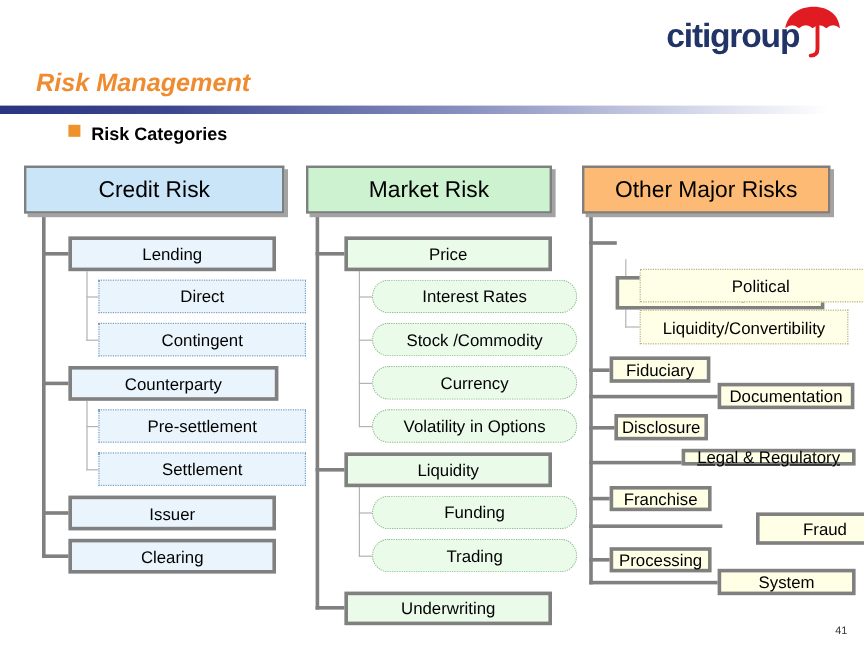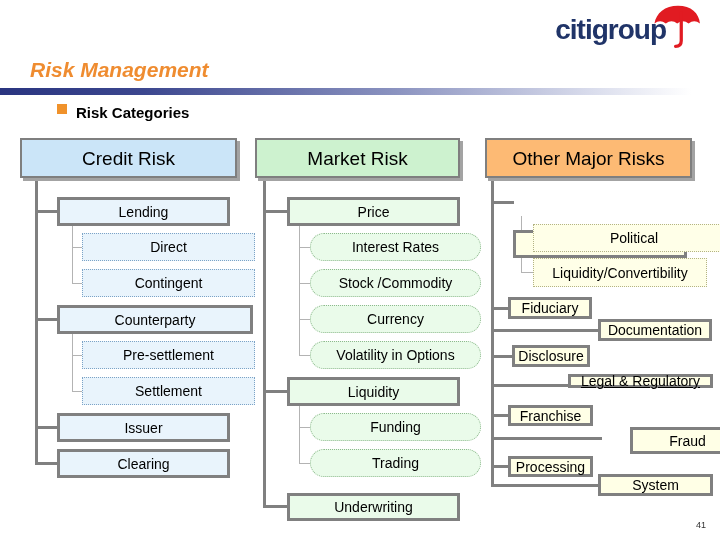--- a/index.html
+++ b/index.html
@@ -105,21 +105,21 @@
   <div class="ln thin" style="left:521px;top:238px;width:13px;height:1px;"></div>
   <div class="ln thin" style="left:521px;top:272px;width:13px;height:1px;"></div>
 
   <div class="node hdr c1" style="left:20px;top:138px;width:217px;height:40px;">Credit Risk</div>
   <div class="node hdr c2" style="left:255px;top:138px;width:205px;height:40px;">Market Risk</div>
   <div class="node hdr c3" style="left:485px;top:138px;width:207px;height:40px;">Other Major Risks</div>
 
   <div class="node l1 c1" style="left:57px;top:197px;width:173px;height:29px;">Lending</div>
   <div class="node l2 c1" style="left:82px;top:233px;width:173px;height:28px;">Direct</div>
   <div class="node l2 c1" style="left:82px;top:269px;width:173px;height:28px;">Contingent</div>
-  <div class="node l1 c1" style="left:57px;top:305px;width:196px;height:29px;">Counterparty</div>
+  <div class="node l1 c1" style="left:57px;top:305px;width:175px;height:29px;">Counterparty</div>
   <div class="node l2 c1" style="left:82px;top:341px;width:173px;height:28px;">Pre-settlement</div>
   <div class="node l2 c1" style="left:82px;top:377px;width:173px;height:28px;">Settlement</div>
   <div class="node l1 c1" style="left:57px;top:413px;width:173px;height:29px;text-align:right;">Issuer</div>
   <div class="node l1 c1" style="left:57px;top:449px;width:173px;height:29px;">Clearing</div>
 
   <div class="node l1 c2" style="left:287px;top:197px;width:173px;height:29px;">Price</div>
   <div class="node l2 c2" style="left:310px;top:233px;width:171px;height:28px;">Interest Rates</div>
   <div class="node l2 c2" style="left:310px;top:269px;width:171px;height:28px;">Stock /Commodity</div>
   <div class="node l2 c2" style="left:310px;top:305px;width:171px;height:28px;">Currency</div>
   <div class="node l2 c2" style="left:310px;top:341px;width:171px;height:28px;">Volatility in Options</div>

